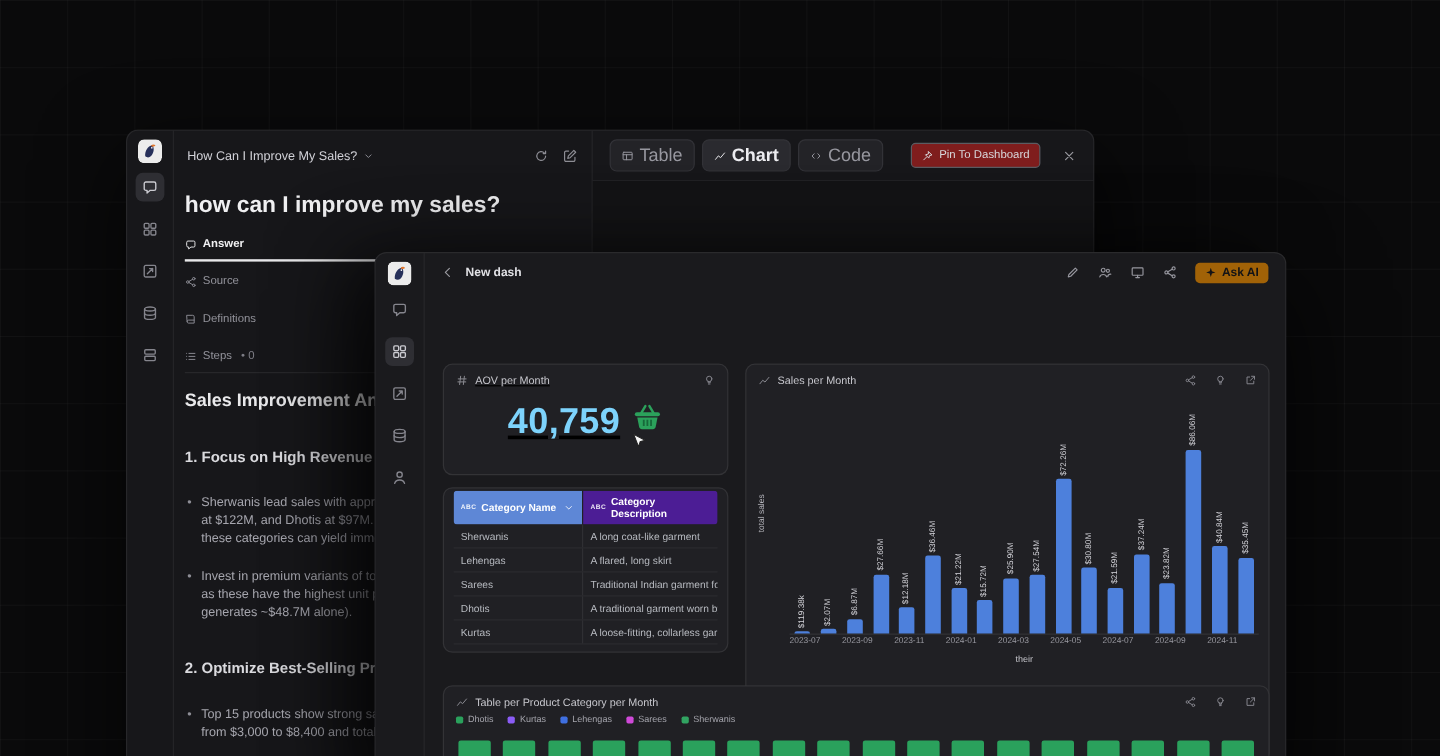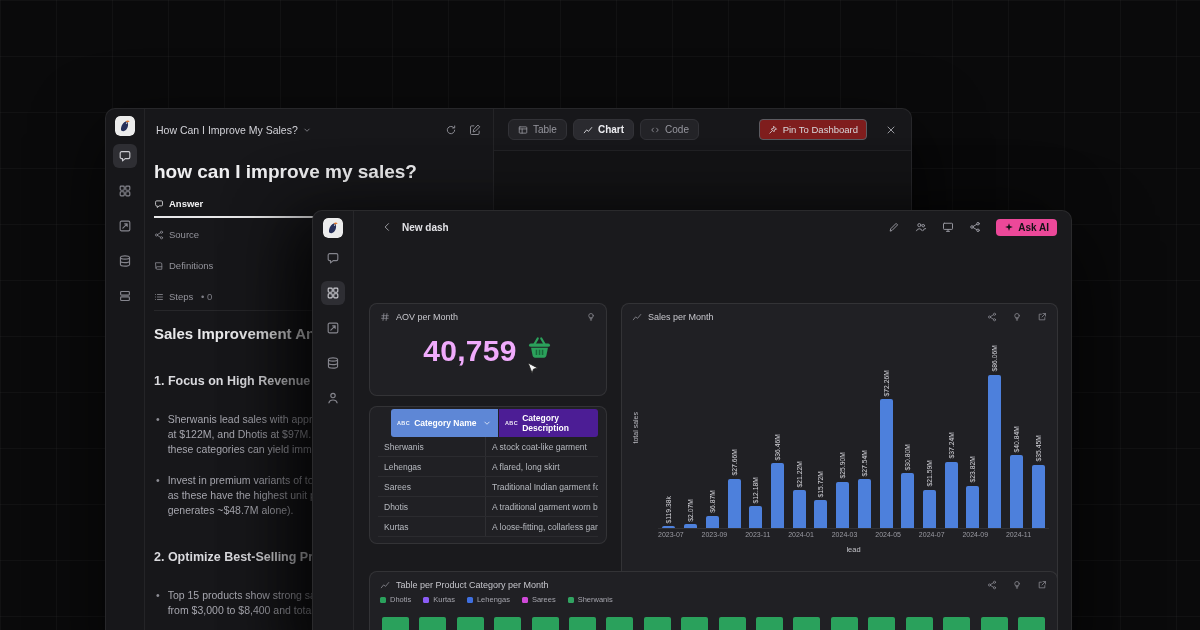--- a/index.html
+++ b/index.html
@@ -27,21 +27,21 @@
   
   .wl-head{position:absolute;left:38px;top:0;width:349px;height:42px;display:flex;align-items:center;padding:0 12px;box-sizing:border-box;}
   .wl-title{font-size:10.5px;color:#d2d2d8;display:flex;align-items:center;gap:4px;white-space:nowrap;}
   .wl-title .ic{color:#8d8d94;}
   .wl-head-icons{margin-left:auto;display:flex;gap:12px;color:#8d8d94;}
   .divider-v{position:absolute;left:387px;top:0;bottom:0;width:1px;background:rgba(255,255,255,.06);}
   .wl-right{position:absolute;left:388px;top:0;right:0;bottom:0;}
   .wl-toolbar{height:42px;display:flex;align-items:center;padding:0 14px;gap:6px;border-bottom:1px solid rgba(255,255,255,.05);box-sizing:border-box;}
   .wl-canvas{position:absolute;top:42px;left:0;right:0;bottom:0;background:#141416;}
   .pill{display:flex;align-items:center;gap:5px;background:#232327;border:1px solid #323237;border-radius:6px;
-        padding:4px 9px;font-size:10px;color:#97979f;white-space:nowrap;}
+        padding:4px 9px;font-size:15px;color:#97979f;white-space:nowrap;}
   .pill.active{color:#ececf0;background:#2a2a2f;font-weight:700;}
   .pin-btn{margin-left:auto;display:flex;align-items:center;gap:5px;background:#7f1d1d;border:1px solid #5b5b61;
            border-radius:4px;padding:4px 8px;font-size:9.5px;color:#d8d8dc;white-space:nowrap;}
   .wl-close{margin-left:12px;color:#9a9aa0;}
   .wl-body{position:absolute;left:38px;top:42px;width:349px;bottom:0;overflow:hidden;}
   .q-title{margin:10px 0 0 10px;font-size:19px;font-weight:700;color:#efeff1;white-space:nowrap;}
   .tabs-row{display:flex;gap:20px;margin:15px 0 0 10px;border-bottom:1px solid rgba(255,255,255,.07);padding-bottom:8px;width:330px;flex-direction:column;}
   .tab{display:flex;gap:5px;align-items:center;font-size:9.5px;color:#93939b;position:relative;white-space:nowrap;}
   .tab .ic{color:#8b8b93;}
   .tab.active{color:#f0f0f2;font-weight:700;}
@@ -50,41 +50,41 @@
   .tab .cnt{color:#7e7e86;}
   .ans-heading{margin:14px 0 0 10px;font-size:15px;font-weight:700;color:#e9e9eb;white-space:nowrap;}
   .ans-sec-title{margin:32px 0 0 10px;font-size:12.5px;font-weight:700;color:#dadade;white-space:nowrap;}
   .ans-ul{margin:24px 0 0 12px;}
   .bullet{display:flex;gap:8px;font-size:10.5px;color:#a6a6ae;margin-top:16px;}
   .bullet .dot{color:#8e8e96;line-height:15px;}
   .blines div{line-height:15px;white-space:nowrap;}
   .scroll-fab{position:absolute;left:196px;top:458px;width:23px;height:23px;border-radius:50%;background:#45454c;
               display:flex;align-items:center;justify-content:center;color:#c4c4ca;}
   
-  .dw-head{position:absolute;left:54px;top:0;right:0;height:32px;display:flex;align-items:center;padding:0 14px;gap:9px;}
+  .dw-head{position:absolute;left:40px;top:0;right:0;height:32px;display:flex;align-items:center;padding:0 14px;gap:9px;}
   .dw-back{color:#9a9aa0;}
   .crumb{font-size:10px;font-weight:700;color:#e2e2e6;}
   .dw-actions{margin-left:auto;display:flex;align-items:center;gap:15px;color:#96969e;}
-  .askai{display:flex;align-items:center;gap:4px;background:#ec4899;color:#131316;border-radius:4px;
+  .askai{display:flex;align-items:center;gap:4px;background:#a16207;color:#131316;border-radius:4px;
          padding:3px 8px;font-size:10px;font-weight:700;}
   .askai .ic{color:#131316;}
   .dw-title{position:absolute;left:56px;top:40px;display:flex;align-items:center;gap:10px;font-size:19px;font-weight:700;color:#f0f0f2;}
   .dw-title svg{width:21px;height:21px;}
   .card{position:absolute;background:#202024;border:1px solid rgba(255,255,255,.085);border-radius:8px;overflow:hidden;box-sizing:border-box;}
   .card-head{display:flex;align-items:center;gap:6px;padding:8px 10px;font-size:9px;color:#c6c6cc;}
   .card-head .hicon{color:#8d8d94;}
   .card-head .spacer{flex:1;}
   .card-head .aicon{color:#86868e;margin-left:9px;}
-  .card-aov{left:56px;top:92px;width:238px;height:93px;}
+  .card-aov{left:56px;top:92px;width:238px;height:93px;text-decoration:underline;}
   .aov-val{display:flex;align-items:center;justify-content:center;gap:9px;margin-top:4px;
-           font-size:30px;font-weight:700;color:#f0abfc;letter-spacing:.3px;position:relative;}
+           font-size:30px;font-weight:700;color:#7dd3fc;letter-spacing:.3px;position:relative;}
   .aov-val svg.basket{width:27px;height:27px;}
   .aov-cursor{position:absolute;left:157px;top:16px;width:13px;height:15px;}
   .card-table{left:56px;top:195px;width:238px;height:138px;}
-  .tbl-heads{display:flex;margin:2px 8px 0 21px;border-radius:3px;overflow:hidden;gap:1px;}
+  .tbl-heads{display:flex;margin:2px 8px 0 8px;border-radius:3px;overflow:hidden;gap:1px;}
   .th{display:flex;align-items:center;gap:4px;font-size:8.5px;font-weight:700;color:#fff;padding:4px 6px;box-sizing:border-box;}
   .th1{width:107px;background:#5e87d6;}
   .th2{flex:1;background:#4c1d95;}
   .abc{font-size:5.5px;letter-spacing:.4px;opacity:.9;}
   .sortc{margin-left:auto;opacity:.85;}
   .tr{display:flex;margin:0 8px;border-bottom:1px solid rgba(255,255,255,.05);font-size:8.5px;color:#b7bac0;}
   .td1{width:107px;padding:4.5px 6px;box-sizing:border-box;white-space:nowrap;overflow:hidden;}
   .td2{flex:1;padding:4.5px 6px;border-left:1px solid rgba(255,255,255,.07);white-space:nowrap;overflow:hidden;}
   .card-sales{left:308px;top:92px;width:437px;height:332px;}
   .plot{position:absolute;left:10px;right:6px;top:28px;bottom:0;}
@@ -454,21 +454,21 @@
             </span>
         </span>
         <span class="th th2">
           <span class="abc">ABC</span>
           <span>Category Description</span>
         </span>
       </div>
       <div id="tbl-rows">
           <div class="tr">
             <span class="td1">Sherwanis</span>
-            <span class="td2">A stock coat-like garment</span>
+            <span class="td2">A long coat-like garment</span>
           </div>
           <div class="tr">
             <span class="td1">Lehengas</span>
             <span class="td2">A flared, long skirt</span>
           </div>
           <div class="tr">
             <span class="td1">Sarees</span>
             <span class="td2">Traditional Indian garment for w</span>
           </div>
           <div class="tr">
@@ -601,21 +601,21 @@
             <div class="tick"></div>
             <div class="tick">2024-05</div>
             <div class="tick"></div>
             <div class="tick">2024-07</div>
             <div class="tick"></div>
             <div class="tick">2024-09</div>
             <div class="tick"></div>
             <div class="tick">2024-11</div>
             <div class="tick"></div>
           </div>
-        <div class="xlab">lead</div>
+        <div class="xlab">their</div>
       </div>
     </div>
 
     <div class="card card-cat">
       <div class="card-head">
         <span class="hicon ic sm">
             <svg viewBox="0 0 16 16" fill="none" stroke="currentColor" stroke-width="1.3" stroke-linecap="round" stroke-linejoin="round">
               <path d="M2 12.5l3.8-4.7 3 2.4 5.2-6.2"></path>
             </svg>
           </span>

